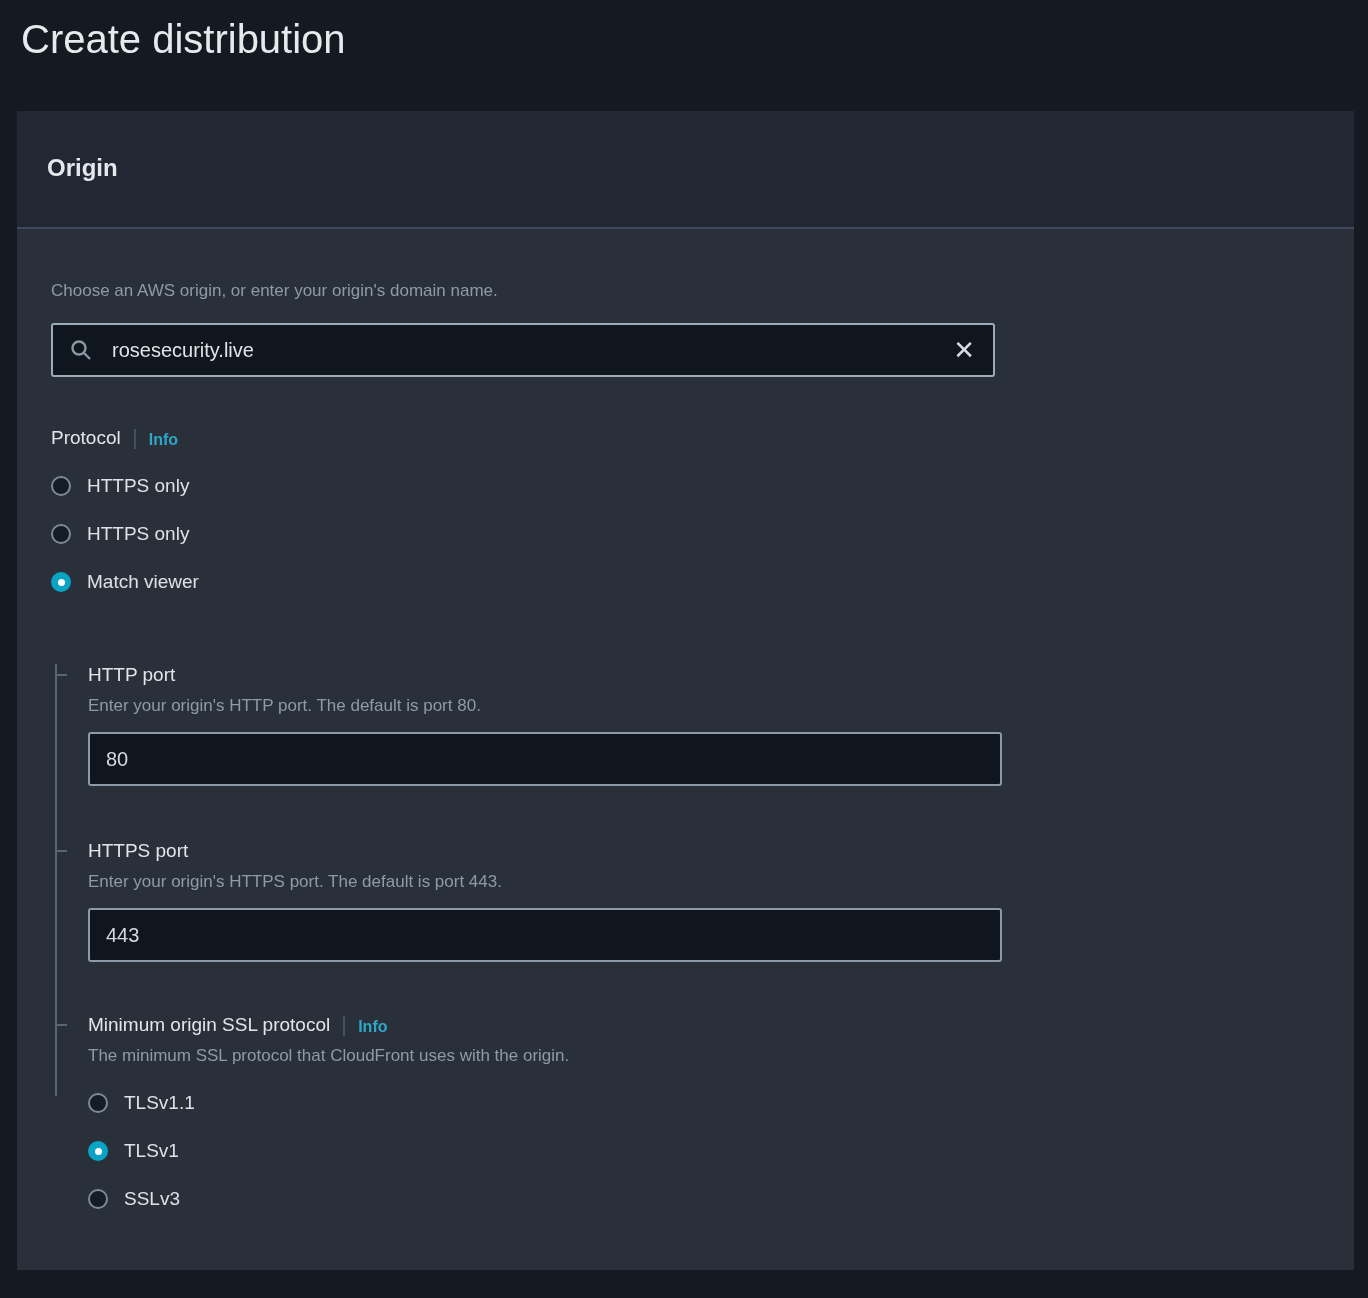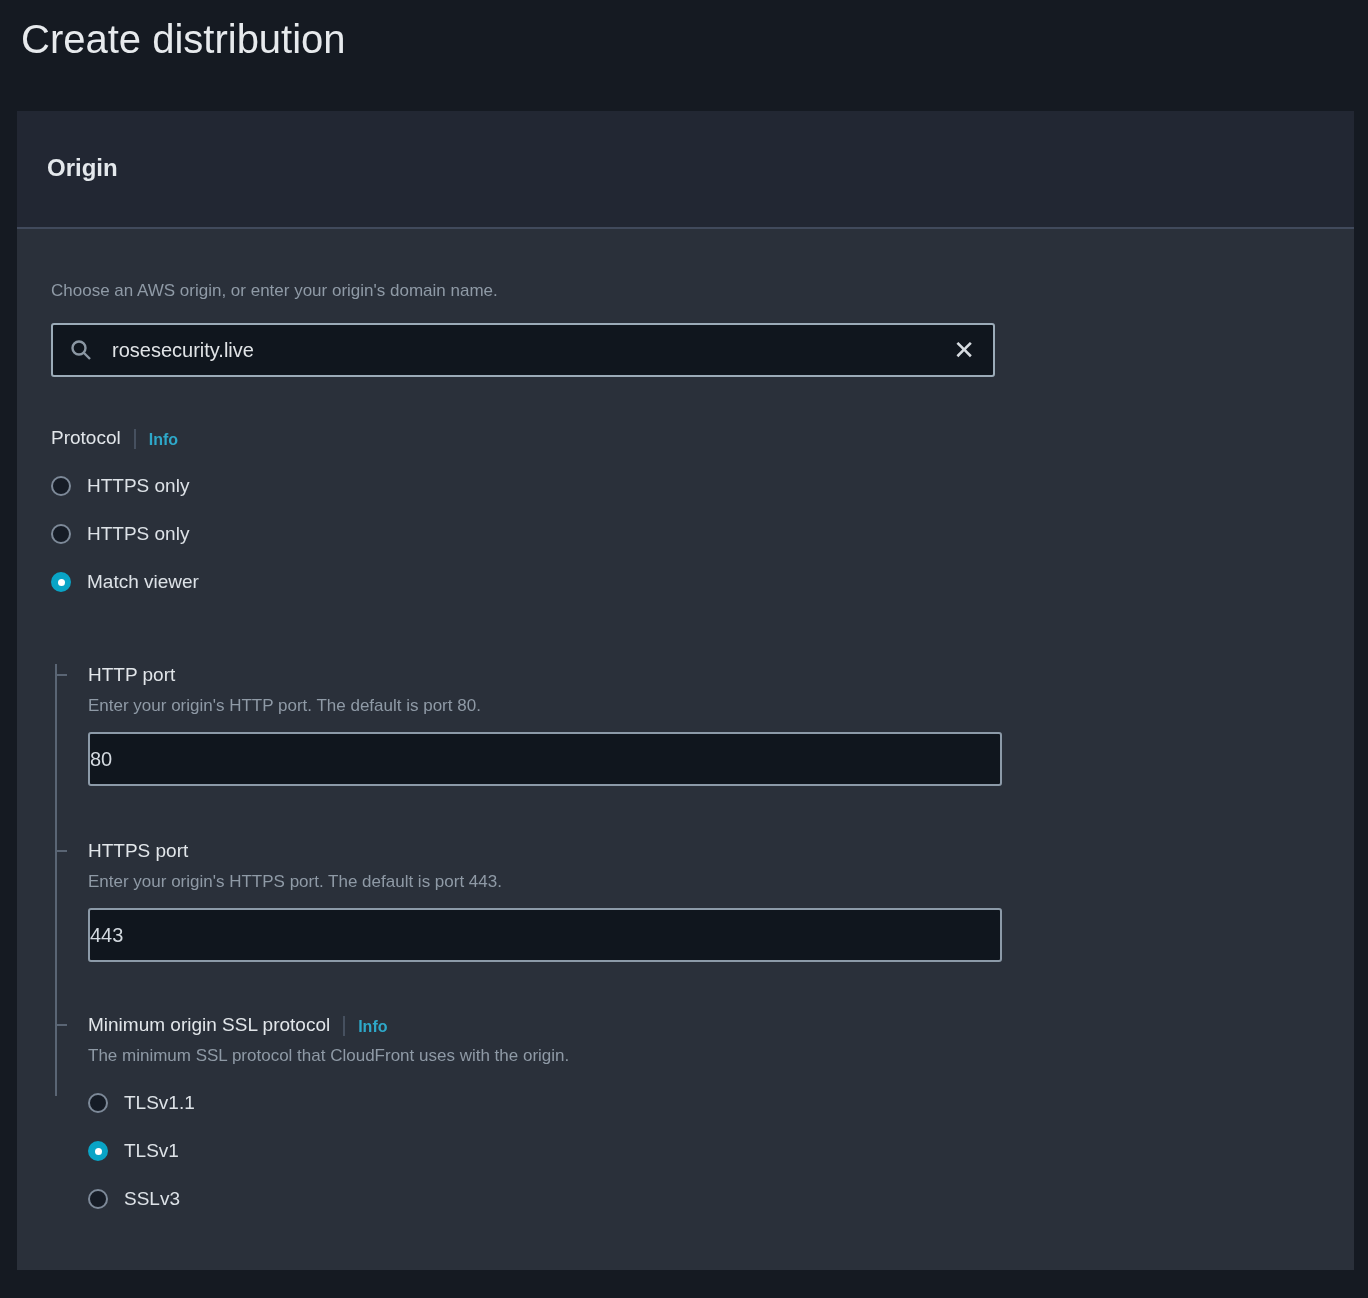--- a/index.html
+++ b/index.html
@@ -84,21 +84,21 @@
     cursor: pointer;
     padding: 0 2px;
   }
   .port-input {
     display: block;
     margin-top: 16px;
     width: 914px; height: 54px;
     background: #10161e;
     border: 2px solid #8c9aa8;
     border-radius: 3px;
-    padding: 0 0;
+    padding: 0 16px;
     font-family: inherit;
     font-size: 20px;
     color: #d3d9df;
     outline: none;
   }
 
   
   .protocol-group { margin-top: 50px; }
   .radio-row {
     display: flex; align-items: center;

